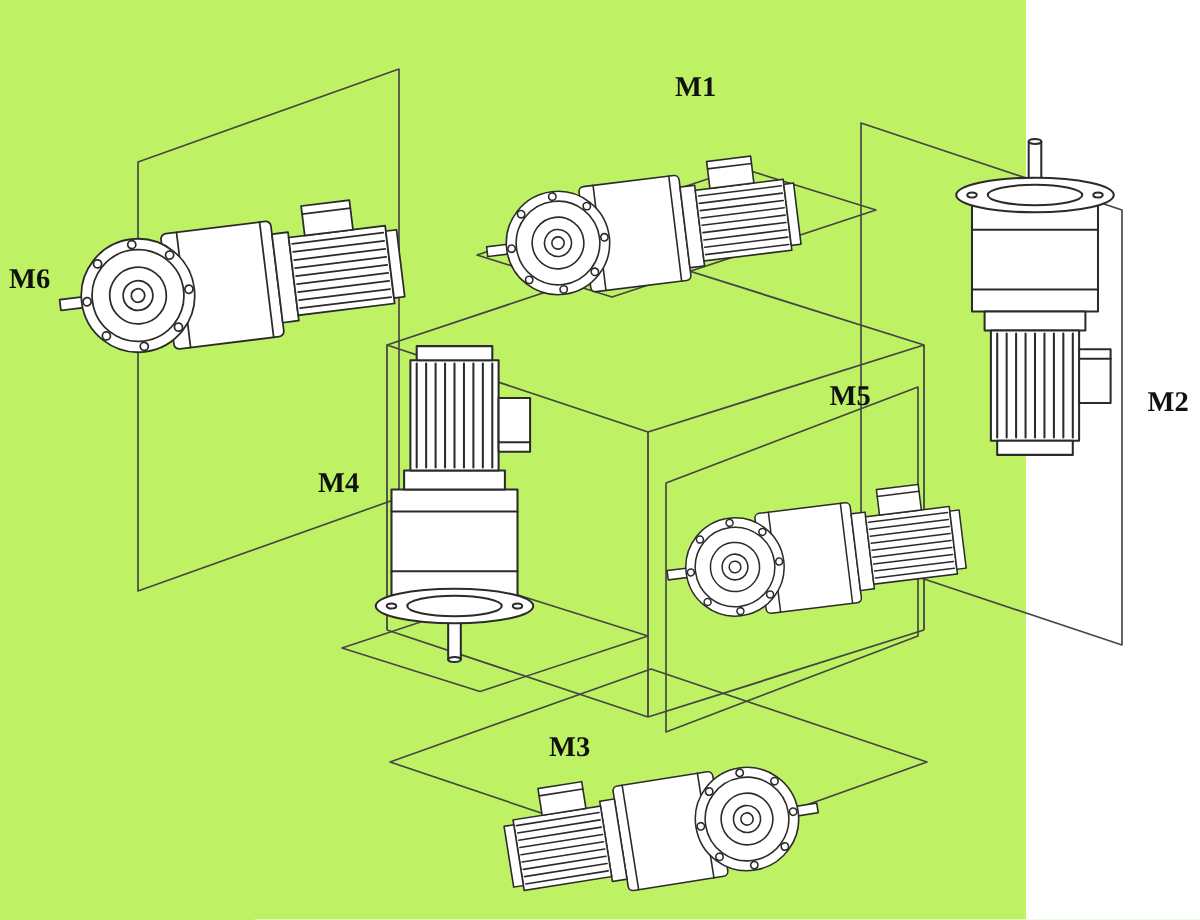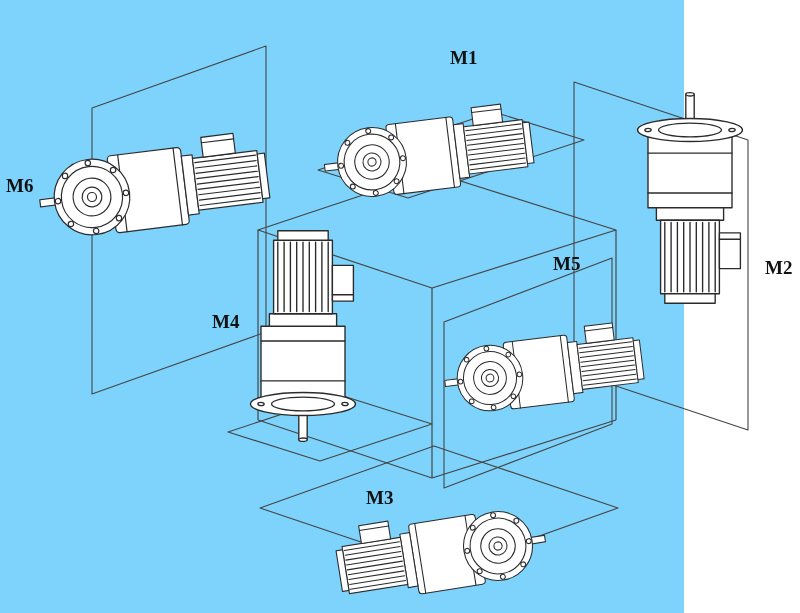--- a/index.html
+++ b/index.html
@@ -1,17 +1,17 @@
 <!DOCTYPE html>
 <html><head>
 <meta charset="utf-8">
 <style>
   html,body{margin:0;padding:0;background:#ffffff;}
   body{width:800px;height:613px;overflow:hidden;font-family:"Liberation Serif",serif;}
-  .stage{position:relative;width:684px;height:613px;background:#7dd3fc;}
+  .stage{position:relative;width:684px;height:613px;background:#bef264;}
   svg{display:block;}
   text.pos-label{
     font-family:"Liberation Serif",serif;
     font-weight:bold;
     font-size:19px;
     fill:#111111;
   }
 </style>
 </head>
 <body>

